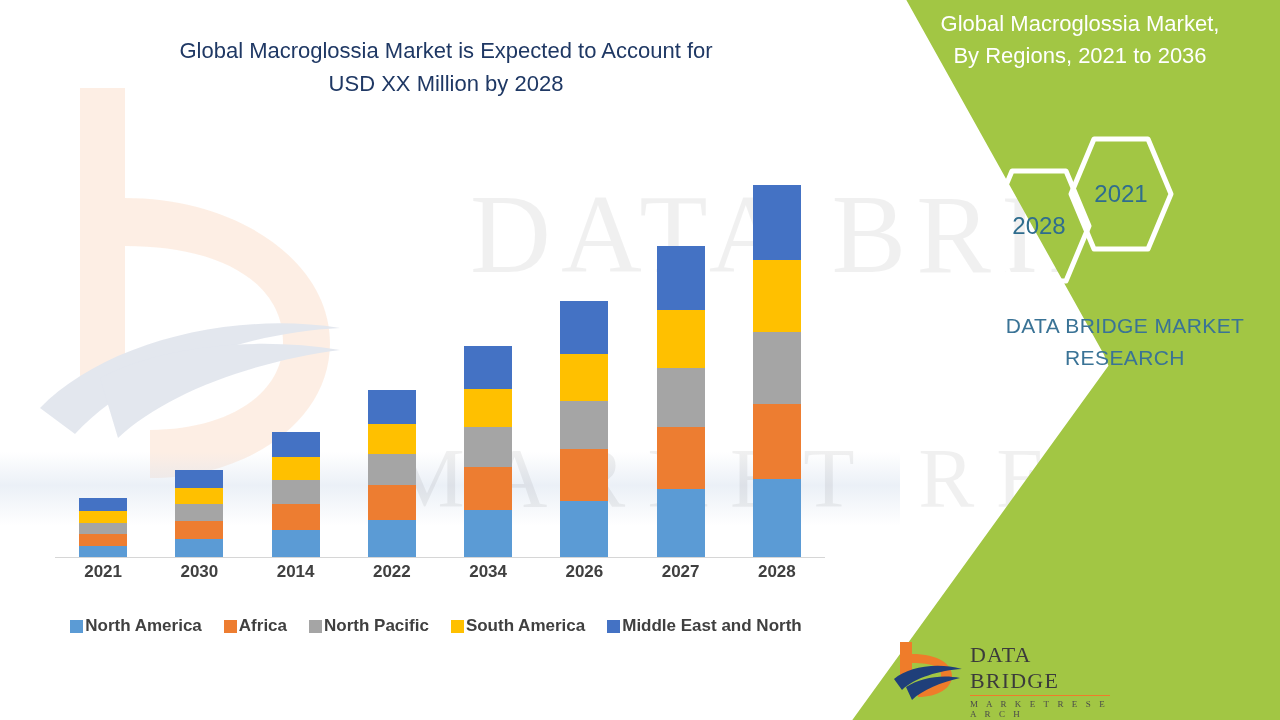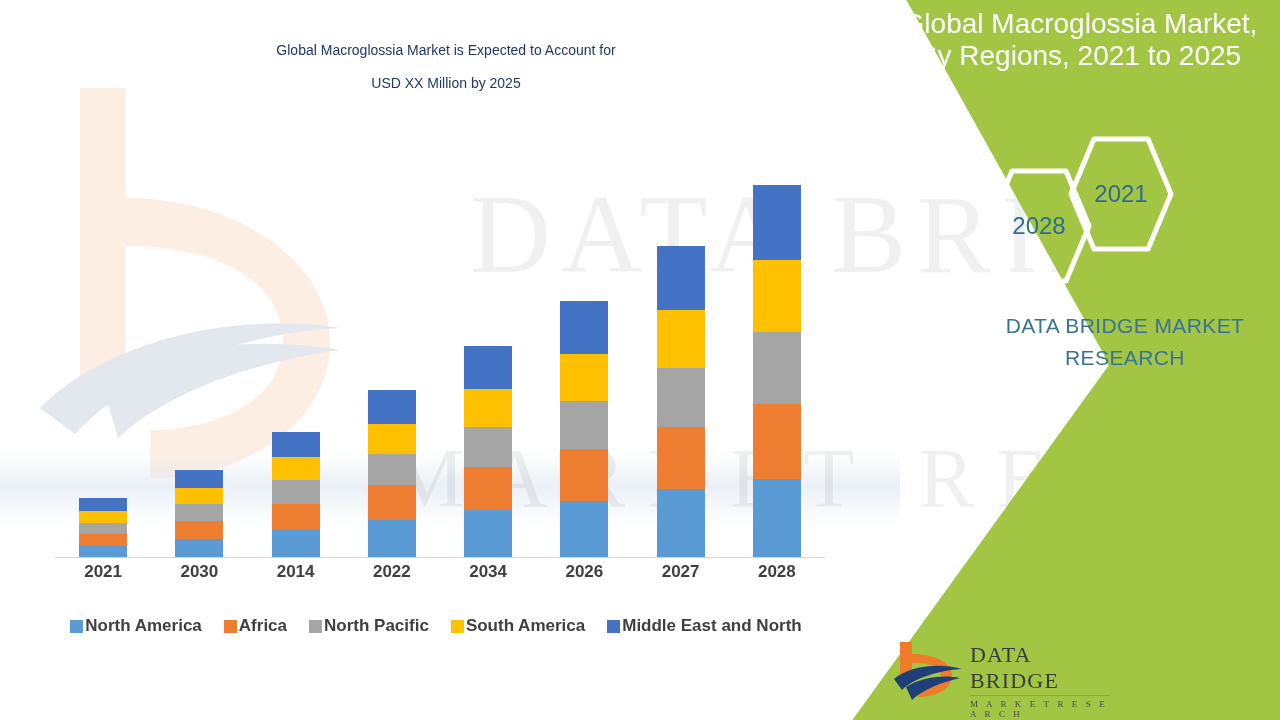--- a/index.html
+++ b/index.html
@@ -76,21 +76,21 @@
     background: #a2c644;
     clip-path: polygon(20.5% 0%, 100% 0%, 100% 100%, 9% 100%, 63.5% 50.8%, 62.5% 49.2%);
   }
   .green-title {
     position: absolute;
     left: 900px;
     top: 8px;
     width: 360px;
     text-align: center;
     color: #ffffff;
-    font-size: 28px;
+    font-size: 22px;
     line-height: 32px;
     font-weight: 400;
   }
   .hexes {
     position: absolute;
     left: 985px;
     top: 135px;
     width: 205px;
     height: 150px;
   }
@@ -163,21 +163,21 @@
   }
 
   
   .chart-title {
     position: absolute;
     left: 96px;
     top: 34px;
     width: 700px;
     text-align: center;
     color: #1f3864;
-    font-size: 14px;
+    font-size: 22px;
     line-height: 33px;
   }
 
   .plot {
     position: absolute;
     left: 55px;
     top: 150px;
     width: 770px;
     height: 408px;
   }
@@ -272,21 +272,21 @@
     </div>
     <div class="wm-band"></div>
     <div class="wm-text wm-data">DATA BRIDGE</div>
     <div class="wm-text wm-market">MARKET RESEARCH</div>
   </div>
 
   <div class="green-panel"></div>
 
   <div class="green-title">
     <div>Global Macroglossia Market,</div>
-    <div>By Regions, 2021 to 2025</div>
+    <div>By Regions, 2021 to 2036</div>
   </div>
 
   <div class="hexes">
     <div class="hex hex-2028">
       <svg viewBox="0 0 108 118" xmlns="http://www.w3.org/2000/svg">
         <polygon points="27,4 81,4 104,59 81,114 27,114 4,59" fill="none" stroke="#ffffff" stroke-width="5" stroke-linejoin="round"></polygon>
       </svg>
       <div class="hex-label">2028</div>
     </div>
     <div class="hex hex-2021">
@@ -312,21 +312,21 @@
       </svg>
     </div>
     <div class="logo-words">
       <div class="logo-main">DATA BRIDGE</div>
       <div class="logo-sub">M A R K E T   R E S E A R C H</div>
     </div>
   </div>
 
   <div class="chart-title">
     <div>Global Macroglossia Market is Expected to Account for</div>
-    <div>USD XX Million by 2025</div>
+    <div>USD XX Million by 2028</div>
   </div>
 
   <div class="plot">
     <div class="bars" id="bars">
         <div class="bar-col">
           <div class="bar">
             <div class="seg" style="height: 13.2279px; background: rgb(68, 114, 196);"></div>
             <div class="seg" style="height: 11.7581px; background: rgb(255, 192, 0);"></div>
             <div class="seg" style="height: 11.1702px; background: rgb(165, 165, 165);"></div>
             <div class="seg" style="height: 11.7581px; background: rgb(237, 125, 49);"></div>

